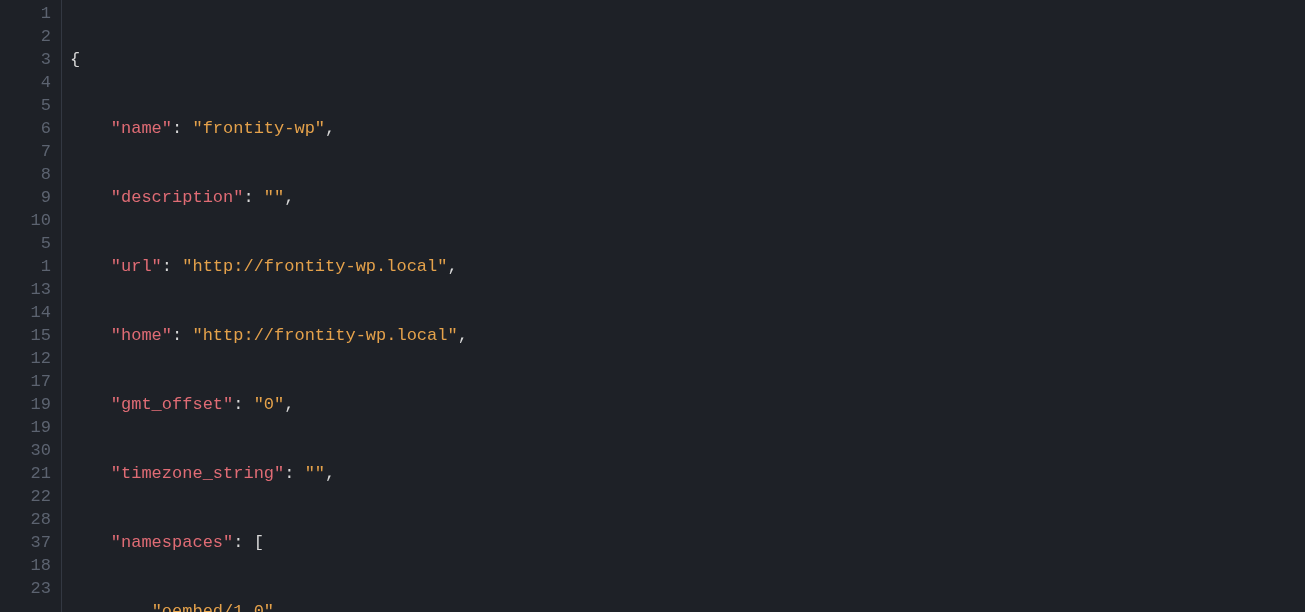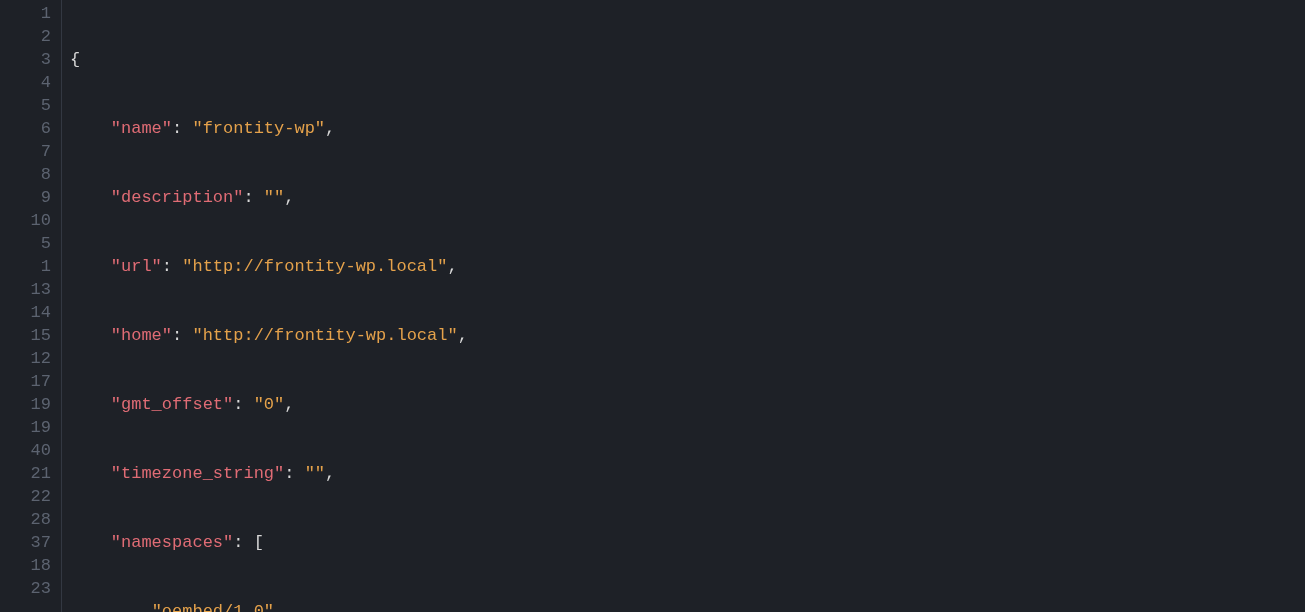--- a/index.html
+++ b/index.html
@@ -58,21 +58,21 @@
   <div class="ln">10</div>
   <div class="ln">5</div>
   <div class="ln">1</div>
   <div class="ln">13</div>
   <div class="ln">14</div>
   <div class="ln">15</div>
   <div class="ln">12</div>
   <div class="ln">17</div>
   <div class="ln">19</div>
   <div class="ln">19</div>
-  <div class="ln">40</div>
+  <div class="ln">30</div>
   <div class="ln">21</div>
   <div class="ln">22</div>
   <div class="ln">28</div>
   <div class="ln">37</div>
   <div class="ln">18</div>
   <div class="ln">23</div>
 </div>
 
 <div class="code">
   <div class="row"><span class="p">{</span></div>

